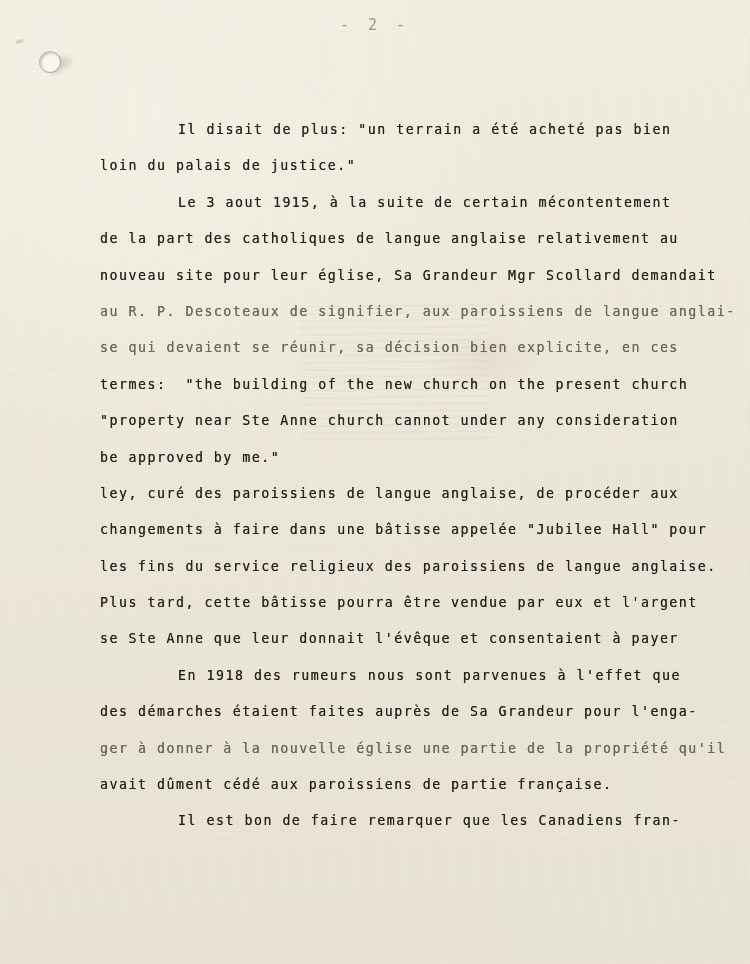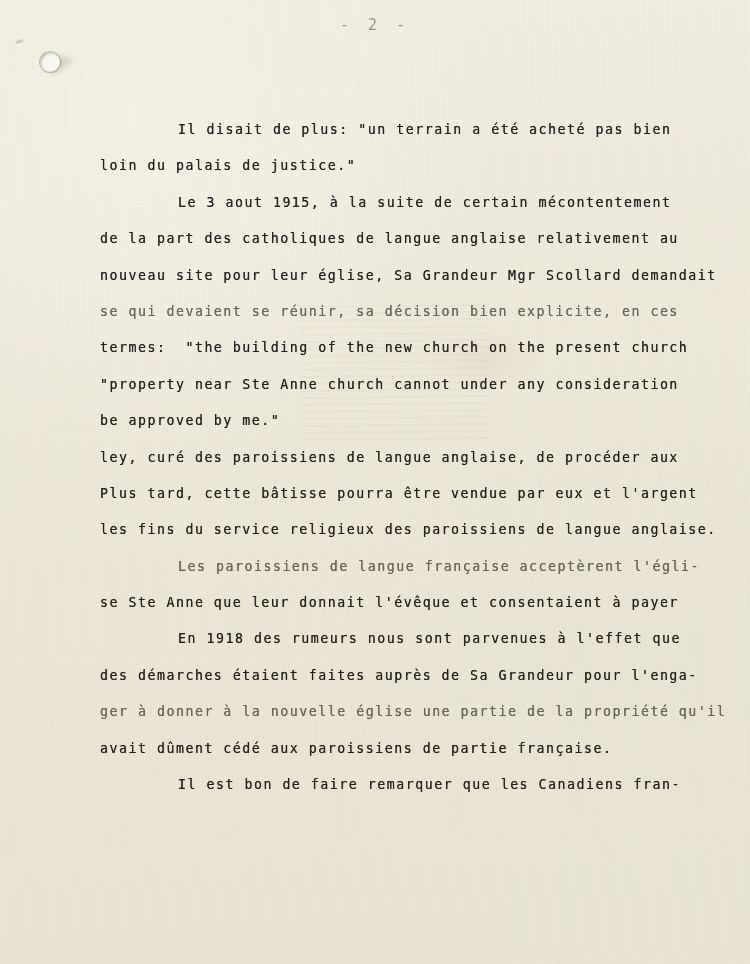--- a/index.html
+++ b/index.html
@@ -141,28 +141,29 @@
   <div id="hole"></div>
 
   <div class="page-number">- 2 -</div>
 
   <div id="body-text">
       <div class="ln indent">Il disait de plus: "un terrain a été acheté pas bien</div>
       <div class="ln">loin du palais de justice."</div>
       <div class="ln indent">Le 3 aout 1915, à la suite de certain mécontentement</div>
       <div class="ln">de la part des catholiques de langue anglaise relativement au</div>
       <div class="ln">nouveau site pour leur église, Sa Grandeur Mgr Scollard demandait</div>
+      <div class="ln faint">au R. P. Descoteaux de signifier, aux paroissiens de langue anglai-</div>
       <div class="ln faint">se qui devaient se réunir, sa décision bien explicite, en ces</div>
       <div class="ln">termes:  "the building of the new church on the present church</div>
       <div class="ln">"property near Ste Anne church cannot under any consideration</div>
       <div class="ln">be approved by me."</div>
       <div class="ln">ley, curé des paroissiens de langue anglaise, de procéder aux</div>
+      <div class="ln">changements à faire dans une bâtisse appelée "Jubilee Hall" pour</div>
+      <div class="ln">les fins du service religieux des paroissiens de langue anglaise.</div>
       <div class="ln">Plus tard, cette bâtisse pourra être vendue par eux et l'argent</div>
-      <div class="ln">les fins du service religieux des paroissiens de langue anglaise.</div>
-      <div class="ln indent faint">Les paroissiens de langue française acceptèrent l'égli-</div>
       <div class="ln">se Ste Anne que leur donnait l'évêque et consentaient à payer</div>
       <div class="ln indent">En 1918 des rumeurs nous sont parvenues à l'effet que</div>
       <div class="ln">des démarches étaient faites auprès de Sa Grandeur pour l'enga-</div>
       <div class="ln faint">ger à donner à la nouvelle église une partie de la propriété qu'il</div>
       <div class="ln">avait dûment cédé aux paroissiens de partie française.</div>
       <div class="ln indent">Il est bon de faire remarquer que les Canadiens fran-</div>
     </div>
 
 </div>
 

